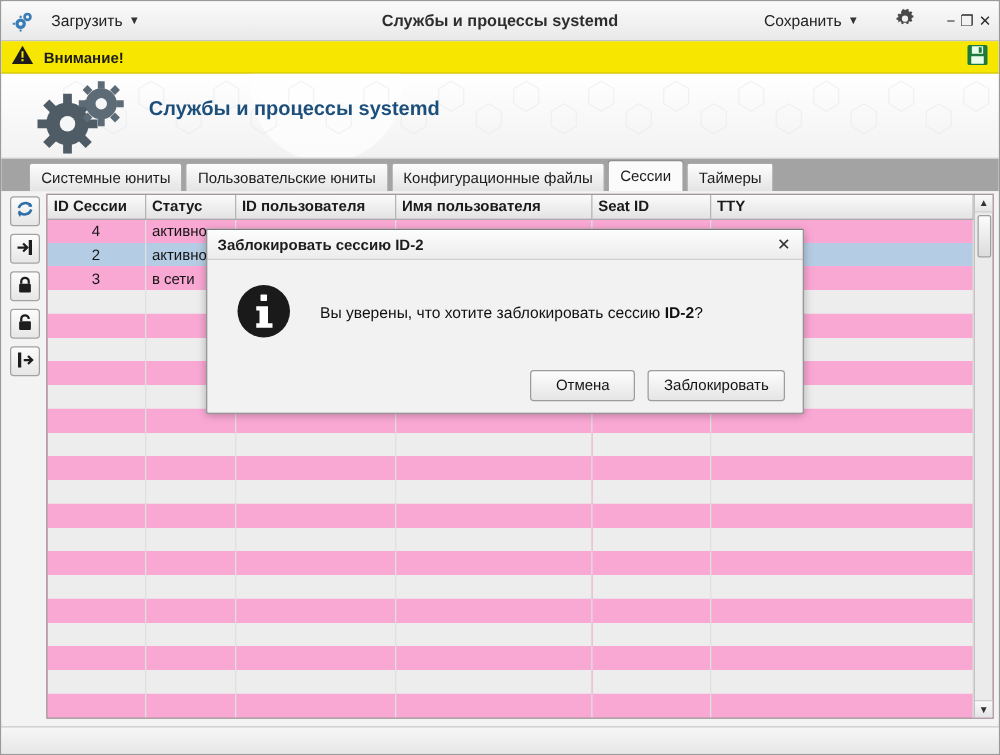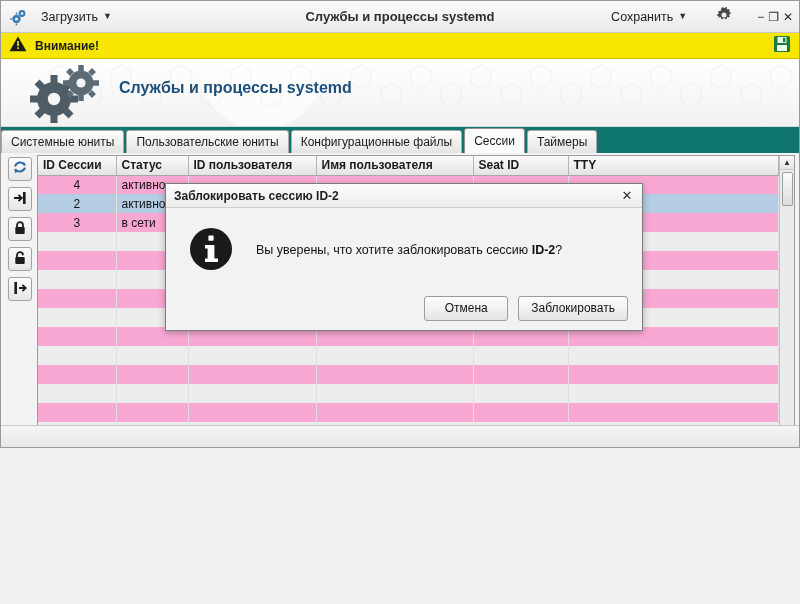--- a/index.html
+++ b/index.html
@@ -7,21 +7,21 @@
     margin: 0; padding: 0;
     width: 800px; height: 604px;
     overflow: hidden;
     font-family: "Liberation Sans", sans-serif;
     font-size: 12px;
     background: #f0f0f0;
     -webkit-font-smoothing: antialiased;
   }
   #app {
     position: relative;
-    width: 800px; height: 448px;
+    width: 800px; height: 604px;
     background: #f3f3f3;
     border: 1px solid #9a9a9a;
     overflow: hidden;
   }
 
   
   .titlebar {
     position: relative;
     height: 32px;
     background: linear-gradient(#fbfbfb, #e9e9e9);
@@ -81,22 +81,23 @@
     opacity: 0.5;
   }
   .gears { width: 74px; height: 60px; position: relative; flex: 0 0 auto; z-index: 2; }
   .htext { margin-left: 18px; z-index: 2; }
   .htitle { font-size: 16px; font-weight: bold; color: #1c4f7c; margin-bottom: 10px; }
   .hsub { font-size: 13px; color: #1c4f7c; }
 
   
   .tabstrip {
     height: 26px;
+    padding-left: 22px;
     display: flex; align-items: flex-end;
-    background: #0f766e;
+    background: #a3a3a3;
     position: relative;
   }
   .tab {
     height: 23px;
     padding: 0 9px;
     margin-right: 2px;
     display: flex; align-items: center;
     font-size: 12px;
     color: #1c1c1c;
     background: linear-gradient(#fdfdfd, #e4e4e4);

